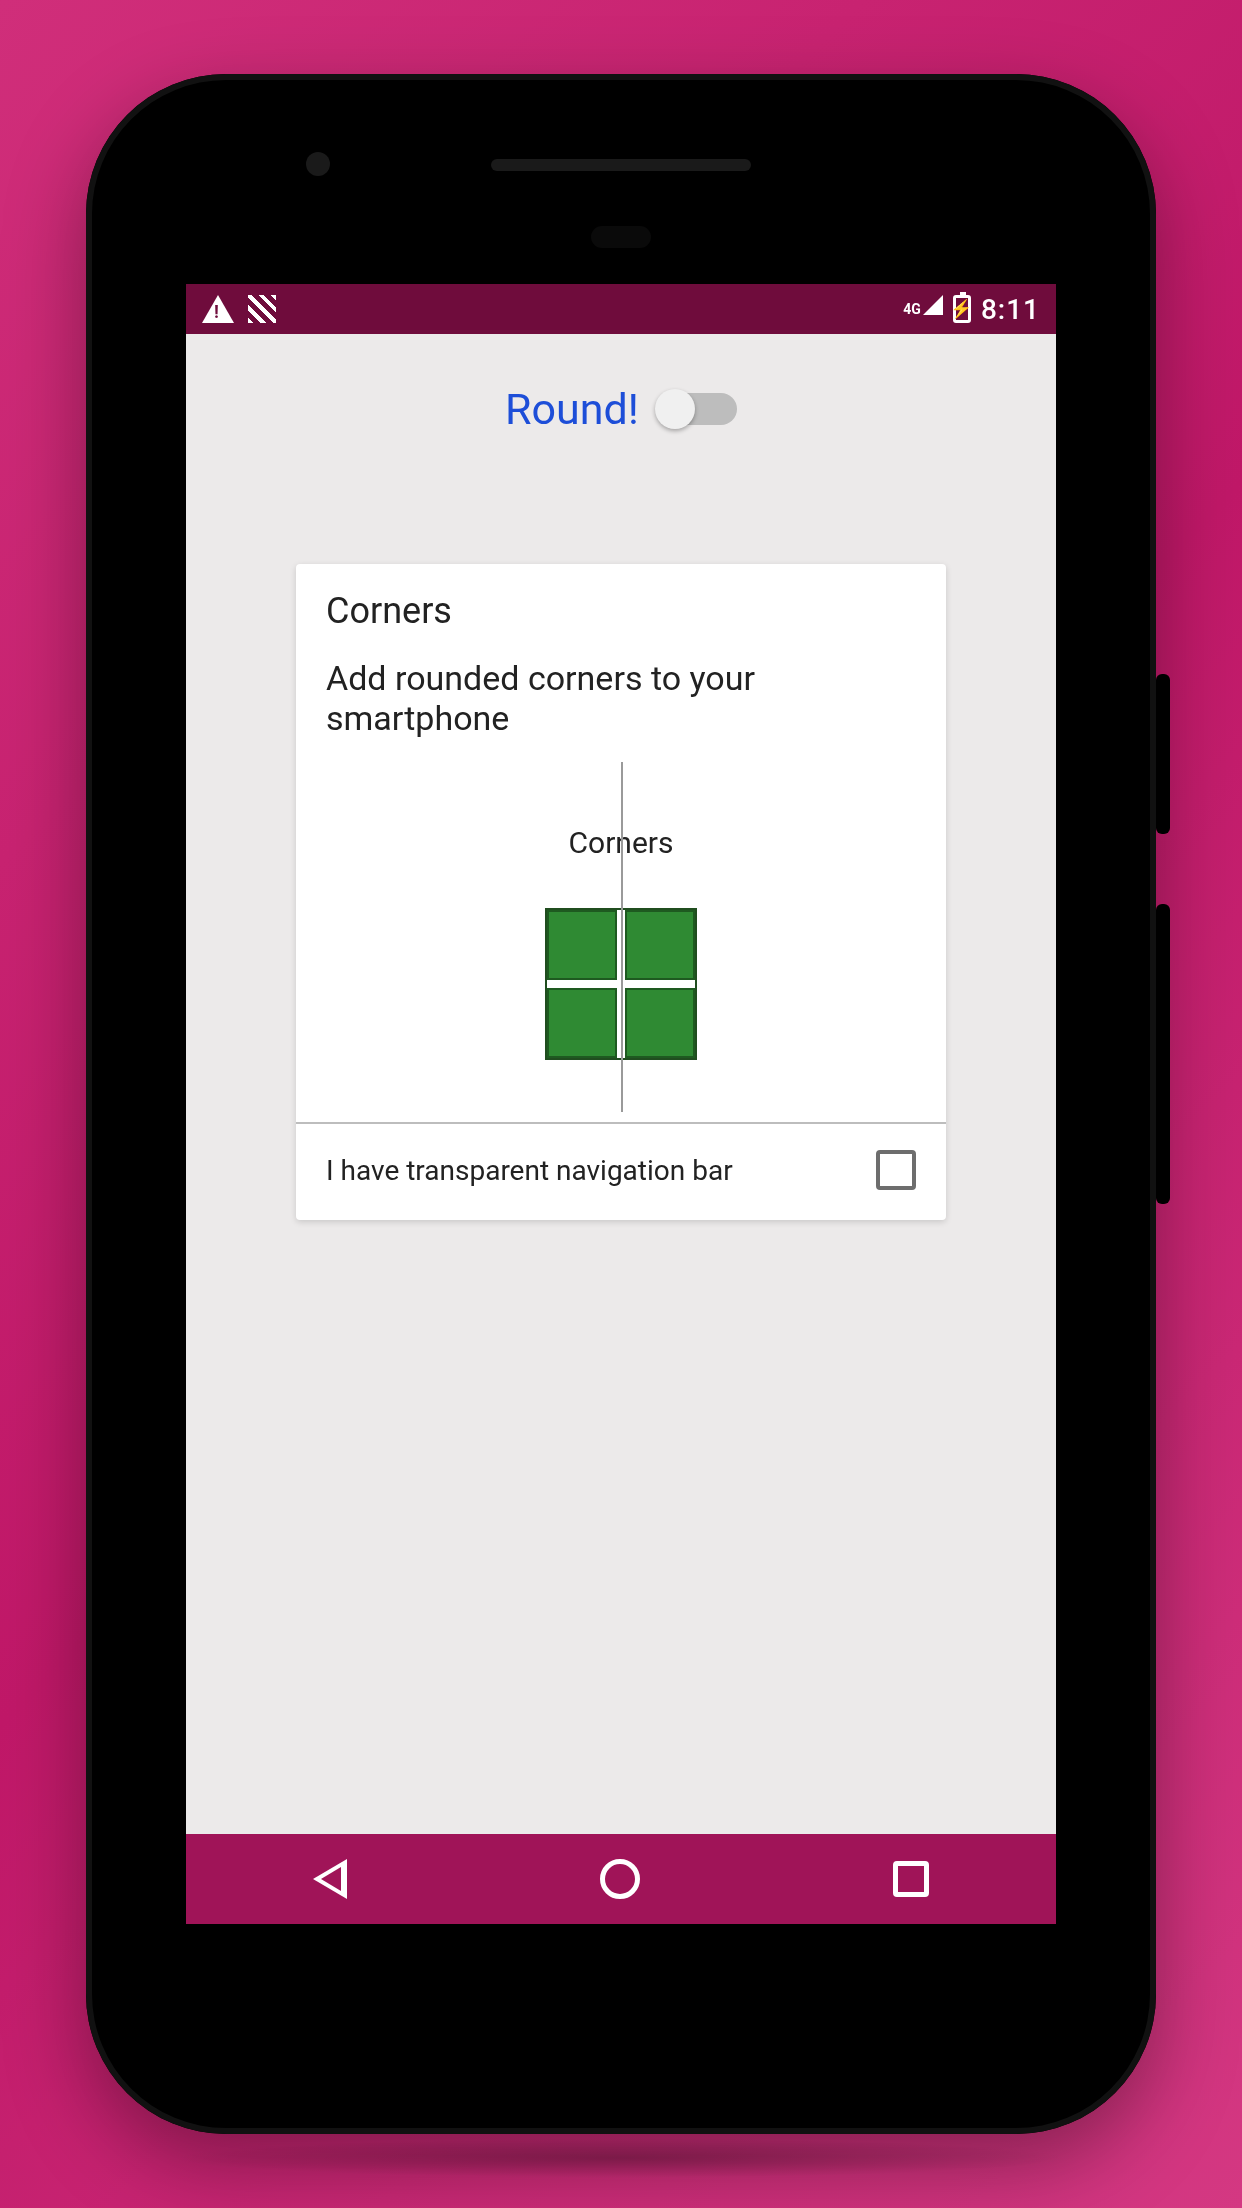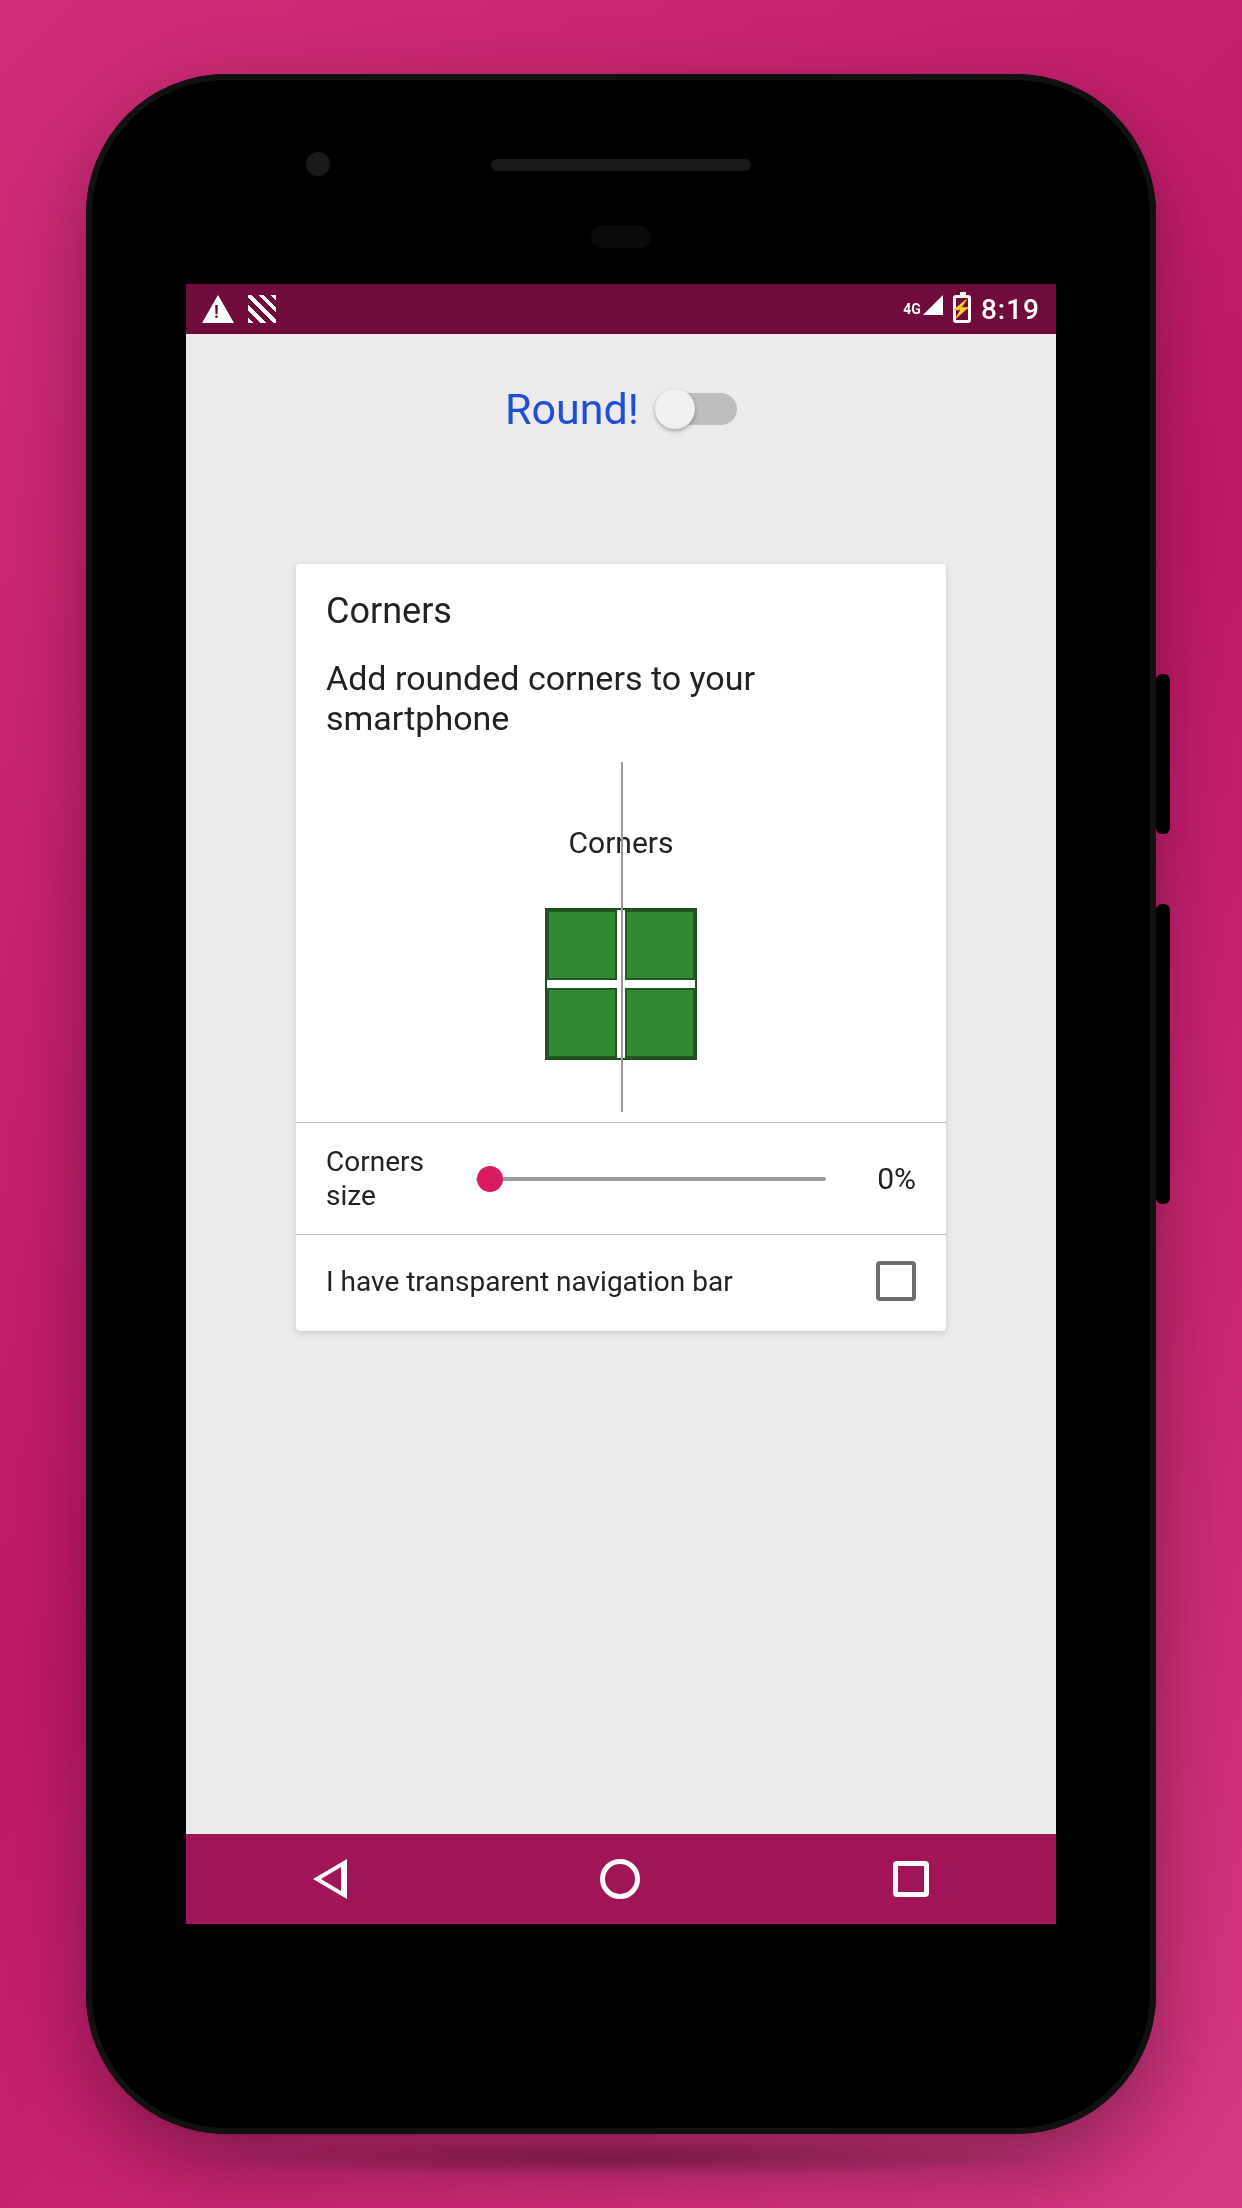--- a/index.html
+++ b/index.html
@@ -175,21 +175,21 @@
     <div class="status-bar">
       <div class="status-left">
         <div class="tri-warn"></div>
         <div class="hatch"></div>
       </div>
       <div class="status-right">
         <div class="sig-4g">4G</div>
         <div class="batt">
           <span class="bolt">⚡</span>
         </div>
-        <div class="status-time">8:19</div>
+        <div class="status-time">8:11</div>
       </div>
     </div>
 
     <div class="app-content">
 
       <div class="round-row">
         <span>Round!</span>
         <div class="switch">
           <div class="knob"></div>
         </div>
@@ -209,27 +209,20 @@
               <div></div>
                 <div></div>
                 <div></div>
                 <div></div>
             </div>
           </div>
         </div>
 
         <div class="hr"></div>
 
-        <div class="slider-row">
-          <div class="slider-label">Corners size</div>
-          <div class="slider">
-            <div class="thumb"></div>
-          </div>
-          <div class="slider-val">0%</div>
-        </div>
 
         <div class="hr"></div>
 
         <div class="check-row">
           <div class="check-label">I have transparent navigation bar</div>
           <div class="checkbox"></div>
         </div>
       </div>
 
     </div>

